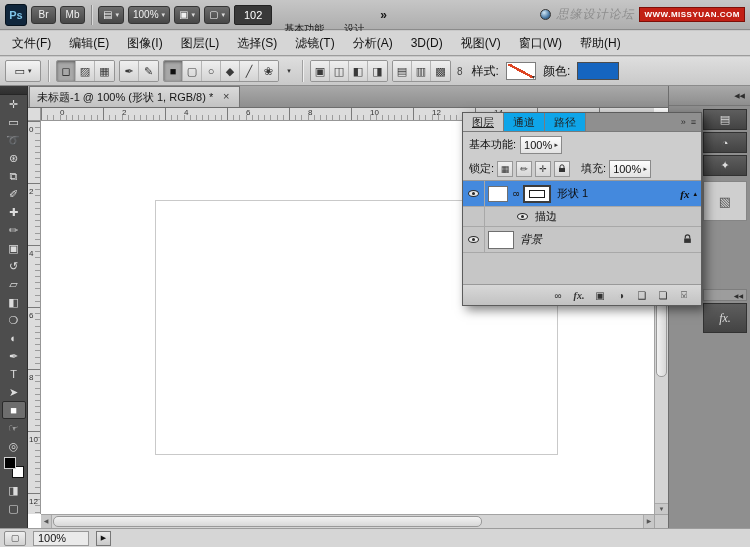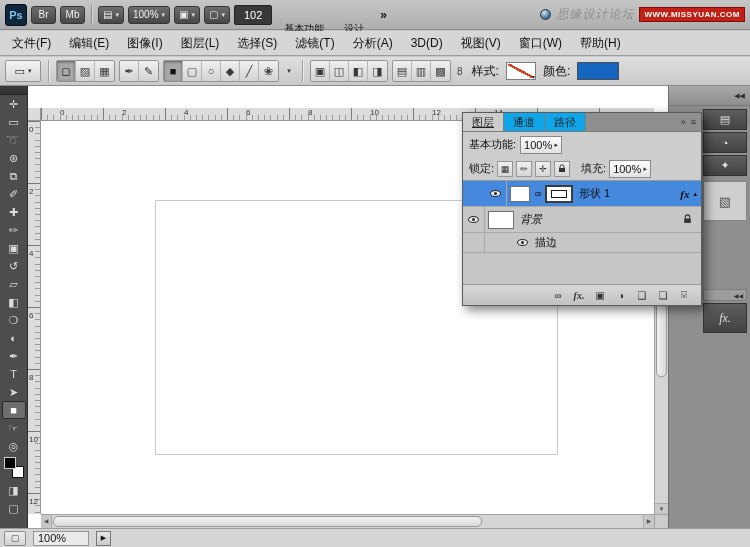--- a/index.html
+++ b/index.html
@@ -156,21 +156,21 @@
   .eye::after { content:""; position:absolute; width:3px; height:3px; background:#2a2a2a; border-radius:50%;
     top:1px; left:3px; }
   .thumb { width:20px; height:16px; background:#fff; border:1px solid #6f6f6f; margin:0 3px; flex:none; }
   .thumb.big { width:26px; height:18px; }
   .chain8 { font-size:9px; color:#1c1c1c; width:9px; text-align:center; transform:rotate(90deg); flex:none; }
   .mask-thumb { width:28px; height:18px; background:#fff; border:2px solid #3c3c3c; margin:0 3px;
     display:flex; align-items:center; justify-content:center; flex:none; }
   .mask-inner { width:16px; height:8px; border:1px solid #1a1a1a; }
   .layer-label { font-size:11px; color:#0d0d0d; margin-left:3px; white-space:nowrap; }
   .layer-label.italic { font-style:italic; }
-  .layer-row.selected { background:linear-gradient(#5b9be4,#3478ca);padding-left:22px; }
+  .layer-row.selected { background:linear-gradient(#5b9be4,#3478ca); }
   .fx-badge { margin-left:auto; font-family:"Liberation Serif","DejaVu Serif",serif; font-style:italic;
     font-weight:bold; font-size:11px; color:#0d0d0d; }
   .collapse-arr { font-size:7px; color:#0d0d0d; margin:0 4px; }
   .indent1 { width:18px; flex:none; } .indent2 { width:32px; flex:none; }
   .sub-eye { margin-right:4px; }
   .bg-lock { margin-left:auto; margin-right:9px; }
   .lp-bottom { position:absolute; left:0; right:0; bottom:0; height:21px;
     background:linear-gradient(#d8d8d8,#c2c2c2); border-top:1px solid #999;
     display:flex; align-items:center; justify-content:flex-end; gap:7px; padding:0 10px; }
   .pb-icon { font-size:10px; color:#333; min-width:14px; text-align:center; }
@@ -311,20 +311,26 @@
       </div>
     <div class="fgbg">
       <span class="bg-sw"></span>
       <span class="fg-sw"></span>
     </div>
     <div class="tool">◨</div>
     <div class="tool">▢</div>
   </div>
 
   <div class="doc-window">
+    <div class="tab-bar">
+      <div class="doc-tab">
+        <span>未标题-1 @ 100% (形状 1, RGB/8) *</span>
+        <span class="tab-close">×</span>
+      </div>
+    </div>
     <div class="ruler-corner"></div>
     <div class="ruler-h" id="rulerH">
         <span class="rn" style="left: 19px;">0</span>
         <span class="rn" style="left: 81px;">2</span>
         <span class="rn" style="left: 143px;">4</span>
         <span class="rn" style="left: 205px;">6</span>
         <span class="rn" style="left: 267px;">8</span>
         <span class="rn" style="left: 329px;">10</span>
         <span class="rn" style="left: 391px;">12</span>
         <span class="rn" style="left: 453px;">14</span>
@@ -413,39 +419,39 @@
           </div>
         <div class="thumb"></div>
         <span class="chain8">8</span>
         <div class="mask-thumb">
           <div class="mask-inner"></div>
         </div>
         <span class="layer-label">形状 1</span>
         <span class="fx-badge">fx</span>
         <span class="collapse-arr">▴</span>
       </div>
+      <div class="layer-row row-h20">
+        <div class="eye-cell"></div>
+        <span class="indent2"></span>
+        <span class="eye sub-eye"></span>
+        <span class="layer-label">描边</span>
+      </div>
       <div class="layer-row row-h26">
         <div class="eye-cell">
             <span class="eye"></span>
           </div>
         <div class="thumb big"></div>
         <span class="layer-label italic">背景</span>
         <span class="bg-lock">
           <svg width="9" height="10" viewBox="0 0 8 9">
             <path d="M2 4V2.8a2 2 0 0 1 4 0V4" fill="none" stroke="#333" stroke-width="1"></path>
             <rect x="1" y="4" width="6" height="4" fill="#333"></rect>
           </svg>
         </span>
       </div>
-      <div class="layer-row row-h20">
-        <div class="eye-cell"></div>
-        <span class="indent2"></span>
-        <span class="eye sub-eye"></span>
-        <span class="layer-label">描边</span>
-      </div>
     </div>
     <div class="lp-bottom" id="panelBottomIcons">
         <div class="pb-icon">∞</div>
         <div class="pb-icon fxi">fx.</div>
         <div class="pb-icon">▣</div>
         <div class="pb-icon">◑</div>
         <div class="pb-icon">❑</div>
         <div class="pb-icon">❏</div>
         <div class="pb-icon">⍌</div>
       </div>

